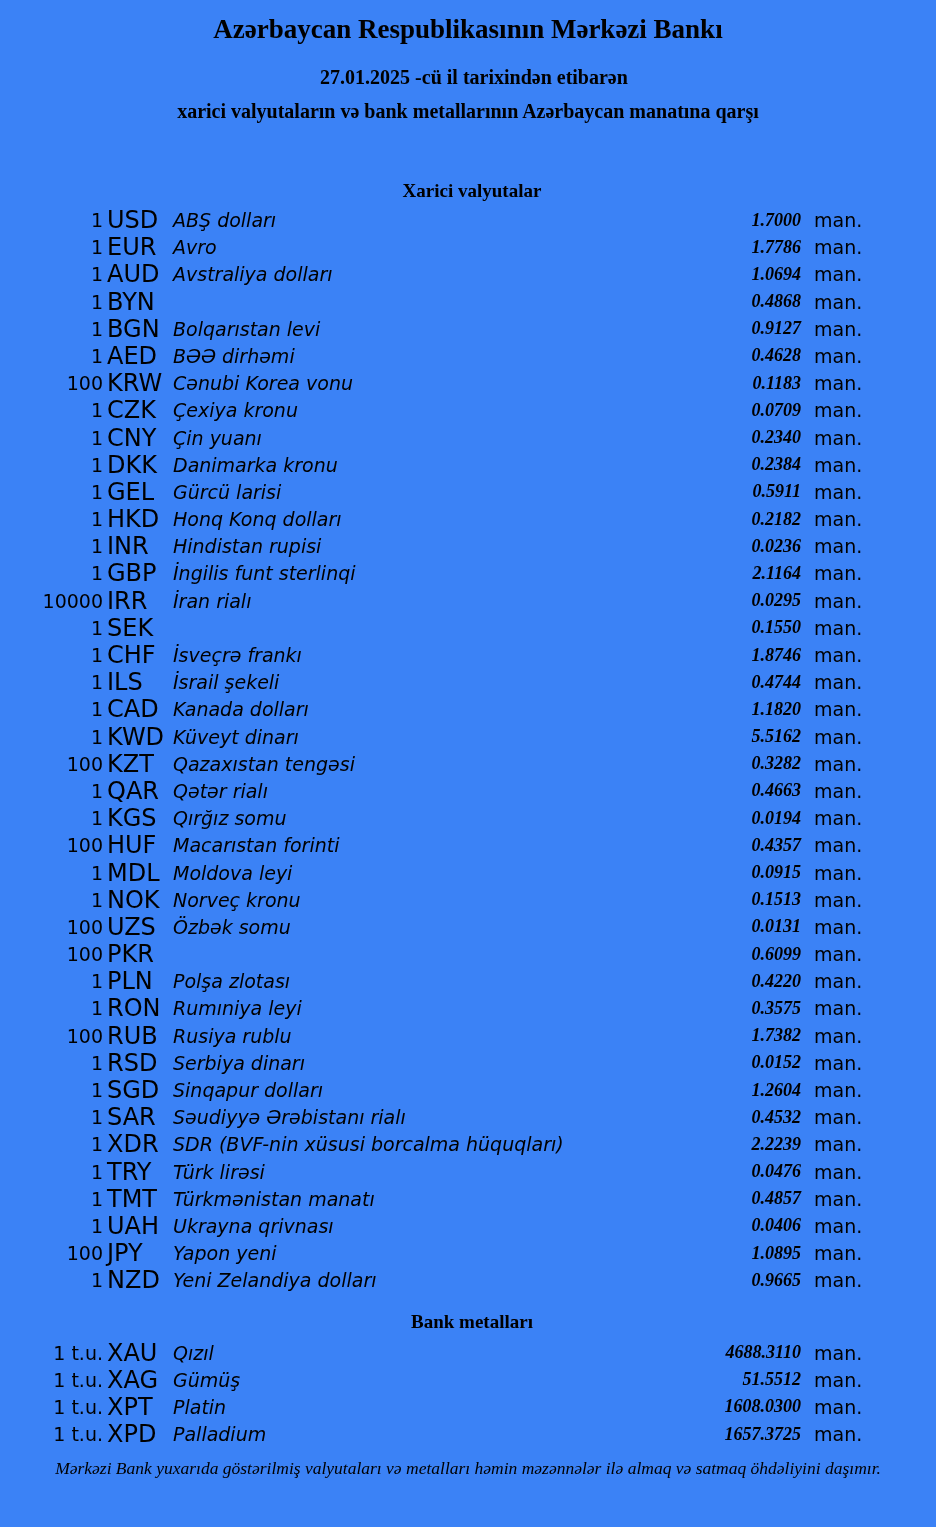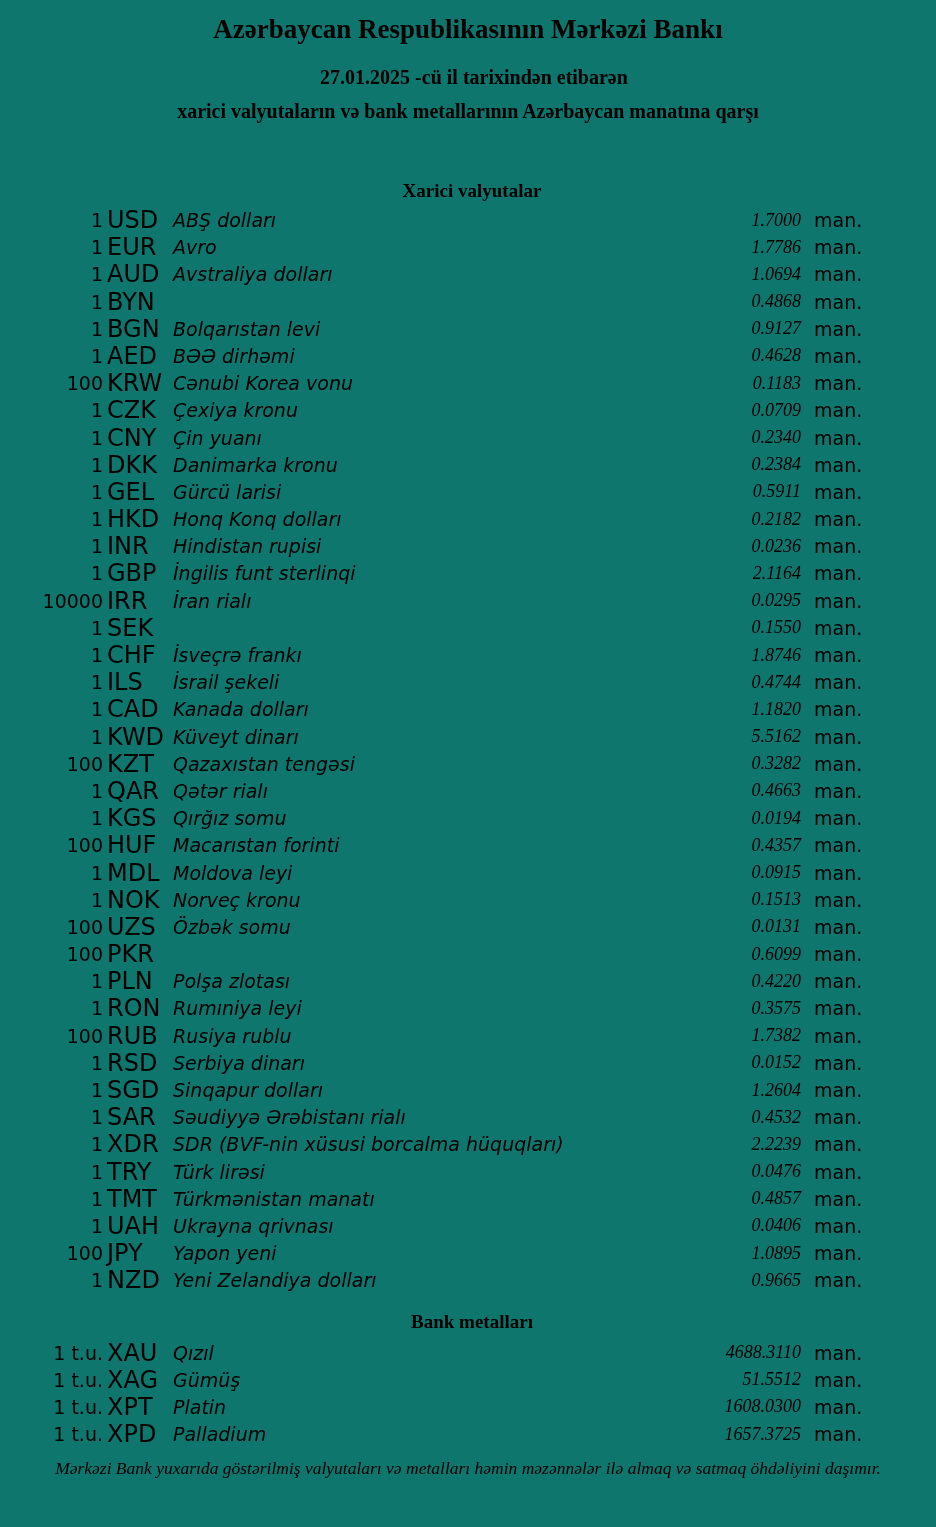--- a/index.html
+++ b/index.html
@@ -4,21 +4,21 @@
 <style>
   html, body {
     margin: 0;
     padding: 0;
     background: #ffffff;
   }
   .page {
     position: relative;
     width: 936px;
     height: 1527px;
-    background: #0f766e;
+    background: #3b82f6;
     color: #000000;
     overflow: hidden;
   }
   
   .hdr {
     text-align: center;
     padding-top: 13px;
   }
   .hdr-title {
     font-family: "Liberation Serif", serif;
@@ -84,21 +84,21 @@
     font-size: 19px;
     text-align: left;
     white-space: nowrap;
     overflow: visible;
     font-style: italic;
   }
   .cell-rate {
     grid-column: 6;
     font-family: "Liberation Serif", serif;
     font-style: italic;
-    font-weight: normal;
+    font-weight: bold;
     font-size: 18px;
     text-align: right;
     white-space: nowrap;
   }
   .cell-unit {
     grid-column: 8;
     font-family: "DejaVu Sans", sans-serif;
     font-size: 19px;
     text-align: left;
     white-space: nowrap;

